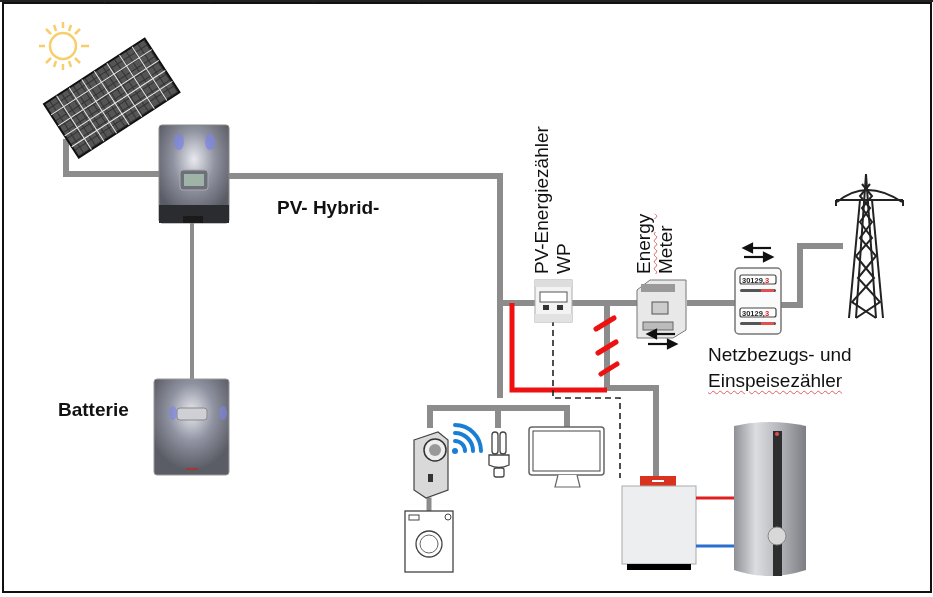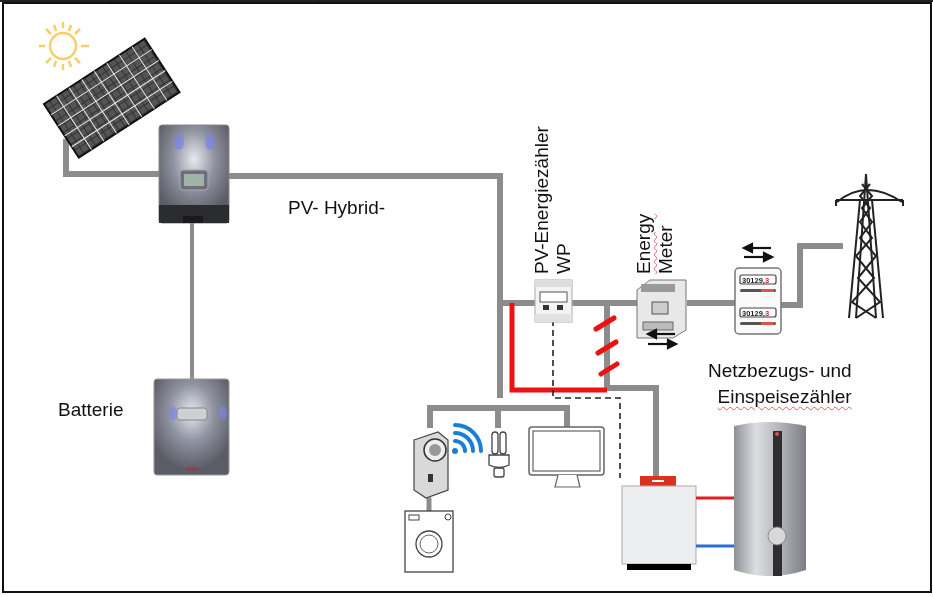--- a/index.html
+++ b/index.html
@@ -216,32 +216,32 @@
   <line x1="696" y1="546" x2="734" y2="546" stroke="#2a6fd0" stroke-width="3"></line>
 
   <g>
     <path d="M734 426 Q769 418 806 426 V570 Q769 582 734 570 Z" fill="url(#tankGrad)"></path>
     <rect x="773" y="431" width="9" height="145" fill="#2e2e2e"></rect>
     <circle cx="777" cy="434" r="2" fill="#e05050"></circle>
     <circle cx="777" cy="536" r="9" fill="#d8d8d8" stroke="#888"></circle>
   </g>
 </svg>
 
-<div class="lbl" style="left:264px; top:196px; text-align:center;">
+<div class="lbl" style="left:253px; top:196px; text-align:center;font-weight:bold;">
   <div style="padding-left:24px;">PV- Hybrid-</div>
 </div>
 
-<div class="lbl" style="left:58px; top:398px;">Batterie</div>
+<div class="lbl" style="left:58px; top:398px;font-weight:bold;">Batterie</div>
 
 <div class="vlbl" style="left:531px; top:274px;">
   <div>PV-Energiezähler</div>
   <div>WP</div>
 </div>
 
 <div class="vlbl" style="left:633px; top:274px;">
   <div class="squig">Energy</div>
   <div style="padding-left:0px;">Meter</div>
 </div>
 
-<div class="lbl" style="left:708px; top:343px;margin-top:16px;">
+<div class="lbl" style="left:708px; top:343px;">
   <div>Netzbezugs- und</div>
-  <div class="squig" style="margin-top:3px;text-align:right;">Einspeisezähler</div>
+  <div class="squig" style="margin-top:3px;">Einspeisezähler</div>
 </div>
 
 </body></html>

